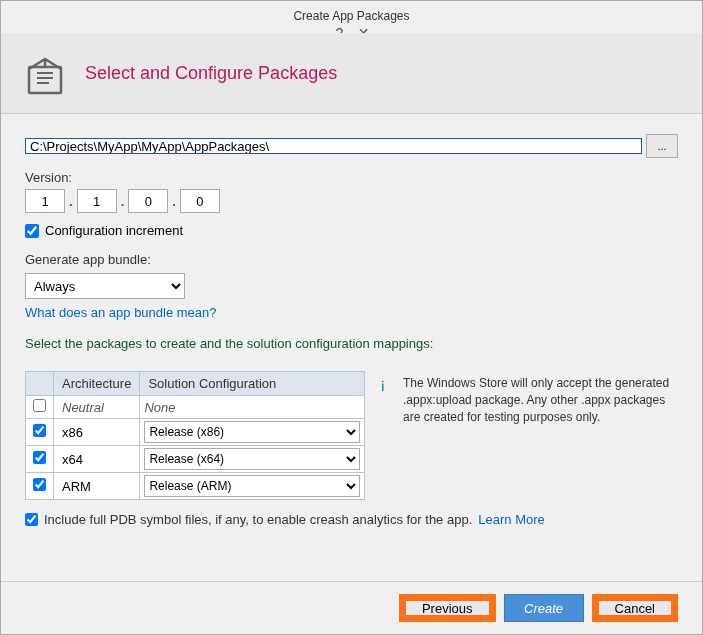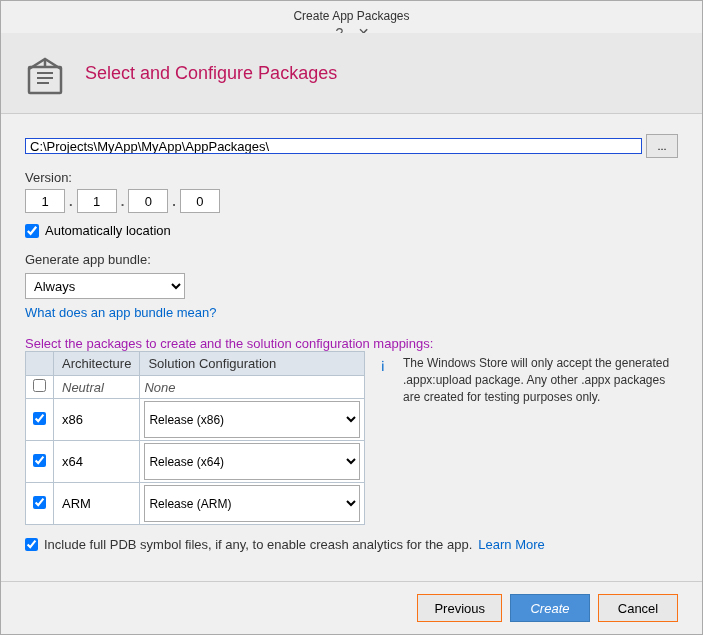--- a/index.html
+++ b/index.html
@@ -163,22 +163,22 @@
       color: #0066cc;
       text-decoration: none;
       cursor: pointer;
       margin-bottom: 16px;
       display: inline-block;
     }
     .packages-section {
       margin-bottom: 12px;
     }
     .packages-label {
-      color: #a21caf;
-      margin-bottom: 0;
+      color: #14532d;
+      margin-bottom: 20px;
       display: block;
     }
     .packages-area {
       display: flex;
       gap: 16px;
       align-items: flex-start;
     }
     .packages-table-container {
       flex: 0 0 auto;
     }
@@ -207,21 +207,21 @@
       padding: 3px 4px;
     }
     table.packages-table td.arch-cell {
       width: 70px;
     }
     table.packages-table td.config-cell {
       padding: 2px 4px;
     }
     table.packages-table select {
       width: 100%;
-      height: 37px;
+      height: 22px;
       border: 1px solid #aaa;
       font-size: 12px;
       font-family: inherit;
       background: white;
     }
     .neutral-row td { color: #555; font-style: italic; }
     .info-box {
       flex: 1;
       display: flex;
       gap: 6px;
@@ -256,21 +256,21 @@
       padding: 12px 24px;
       display: flex;
       justify-content: flex-end;
       gap: 8px;
       border-top: 1px solid #ccc;
       background: #f0f0f0;
     }
     .footer-btn {
       height: 28px;
       min-width: 80px;
-      border: 1px solid #f97316;
+      border: 7px solid #f97316;
       background: #e8e8e8;
       cursor: pointer;
       font-size: 13px;
       font-family: inherit;
       padding: 0 16px;
     }
     .footer-btn.primary {
       background: #4a90d9;
       color: white;
       border: 1px solid #3a7ab8;
@@ -321,21 +321,21 @@
         <span class="version-dot">.</span>
         <input type="text" class="version-box" value="0" style="">
         <span class="version-dot">.</span>
         <input type="text" class="version-box" value="0" style="">
       </div>
     </div>
 
     
     <div class="checkbox-row">
       <input type="checkbox" id="auto-increment" checked="" style="">
-      <label for="auto-increment">Automatically location</label>
+      <label for="auto-increment">Configuration increment</label>
     </div>
 
     
     <label class="section-label">Generate app bundle:</label>
     <div class="dropdown-row">
       <select class="dropdown">
         <option>Always</option>
         <option>If needed</option>
         <option>Never</option>
       </select>

